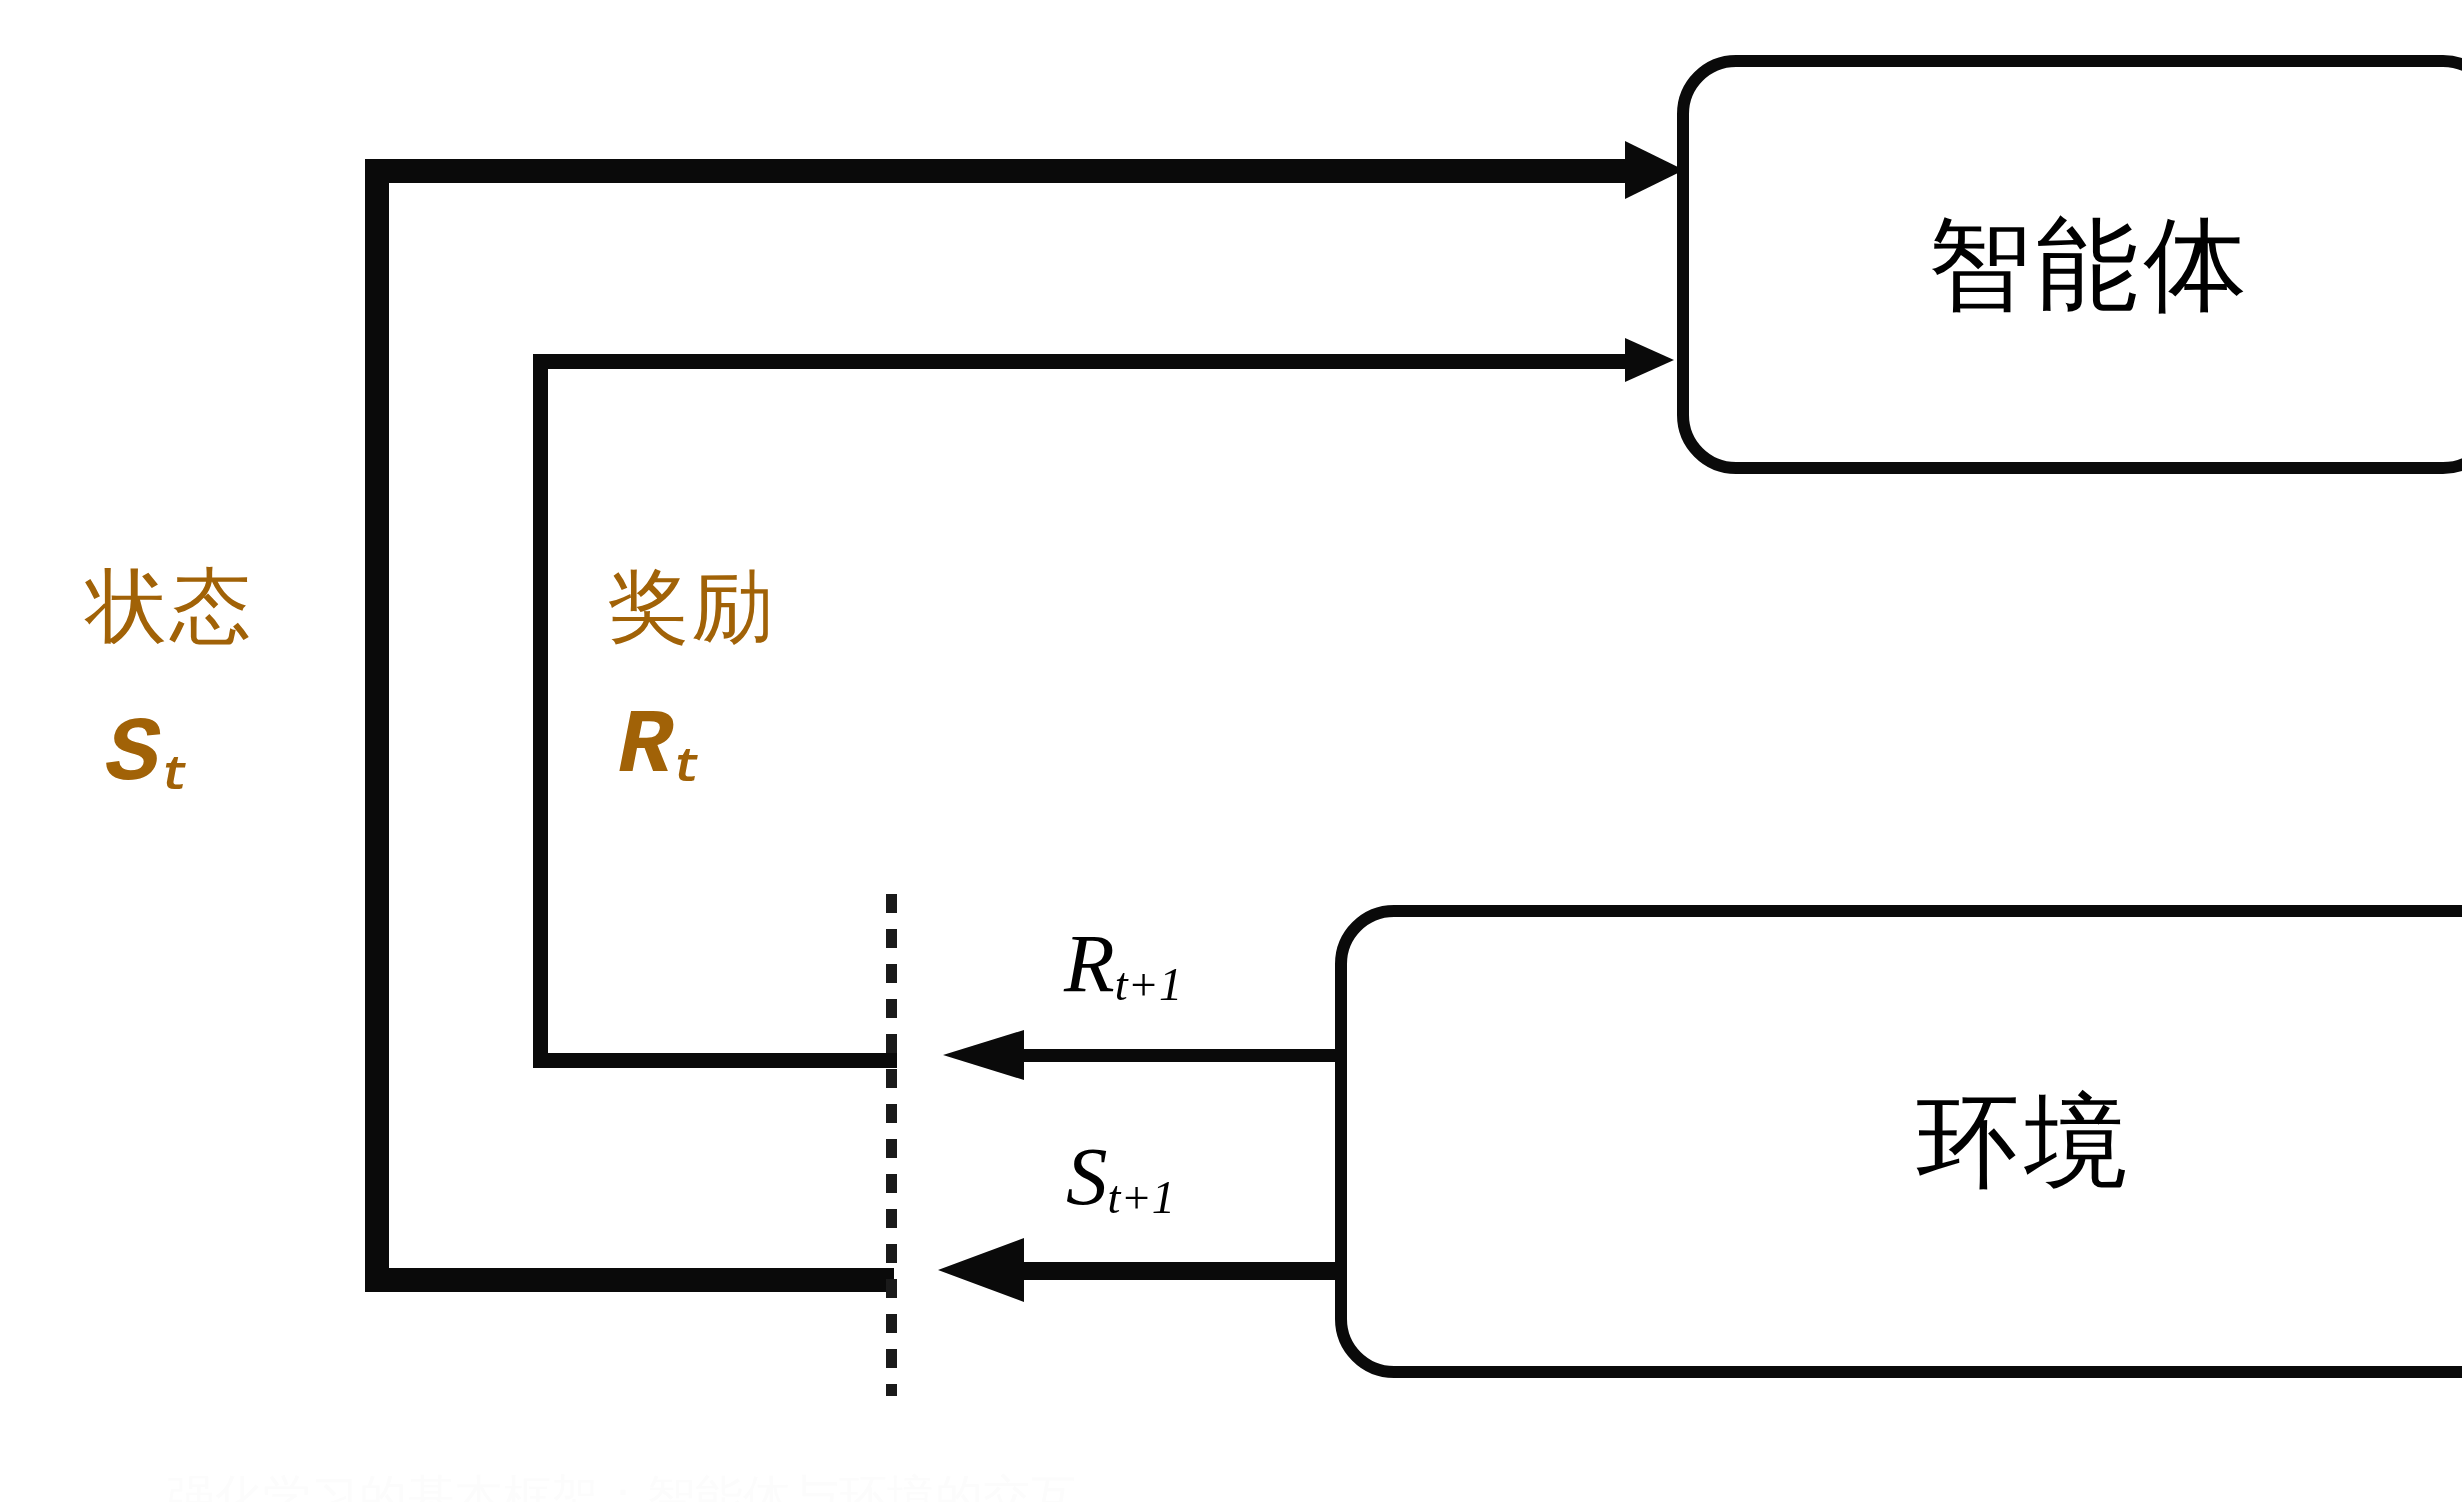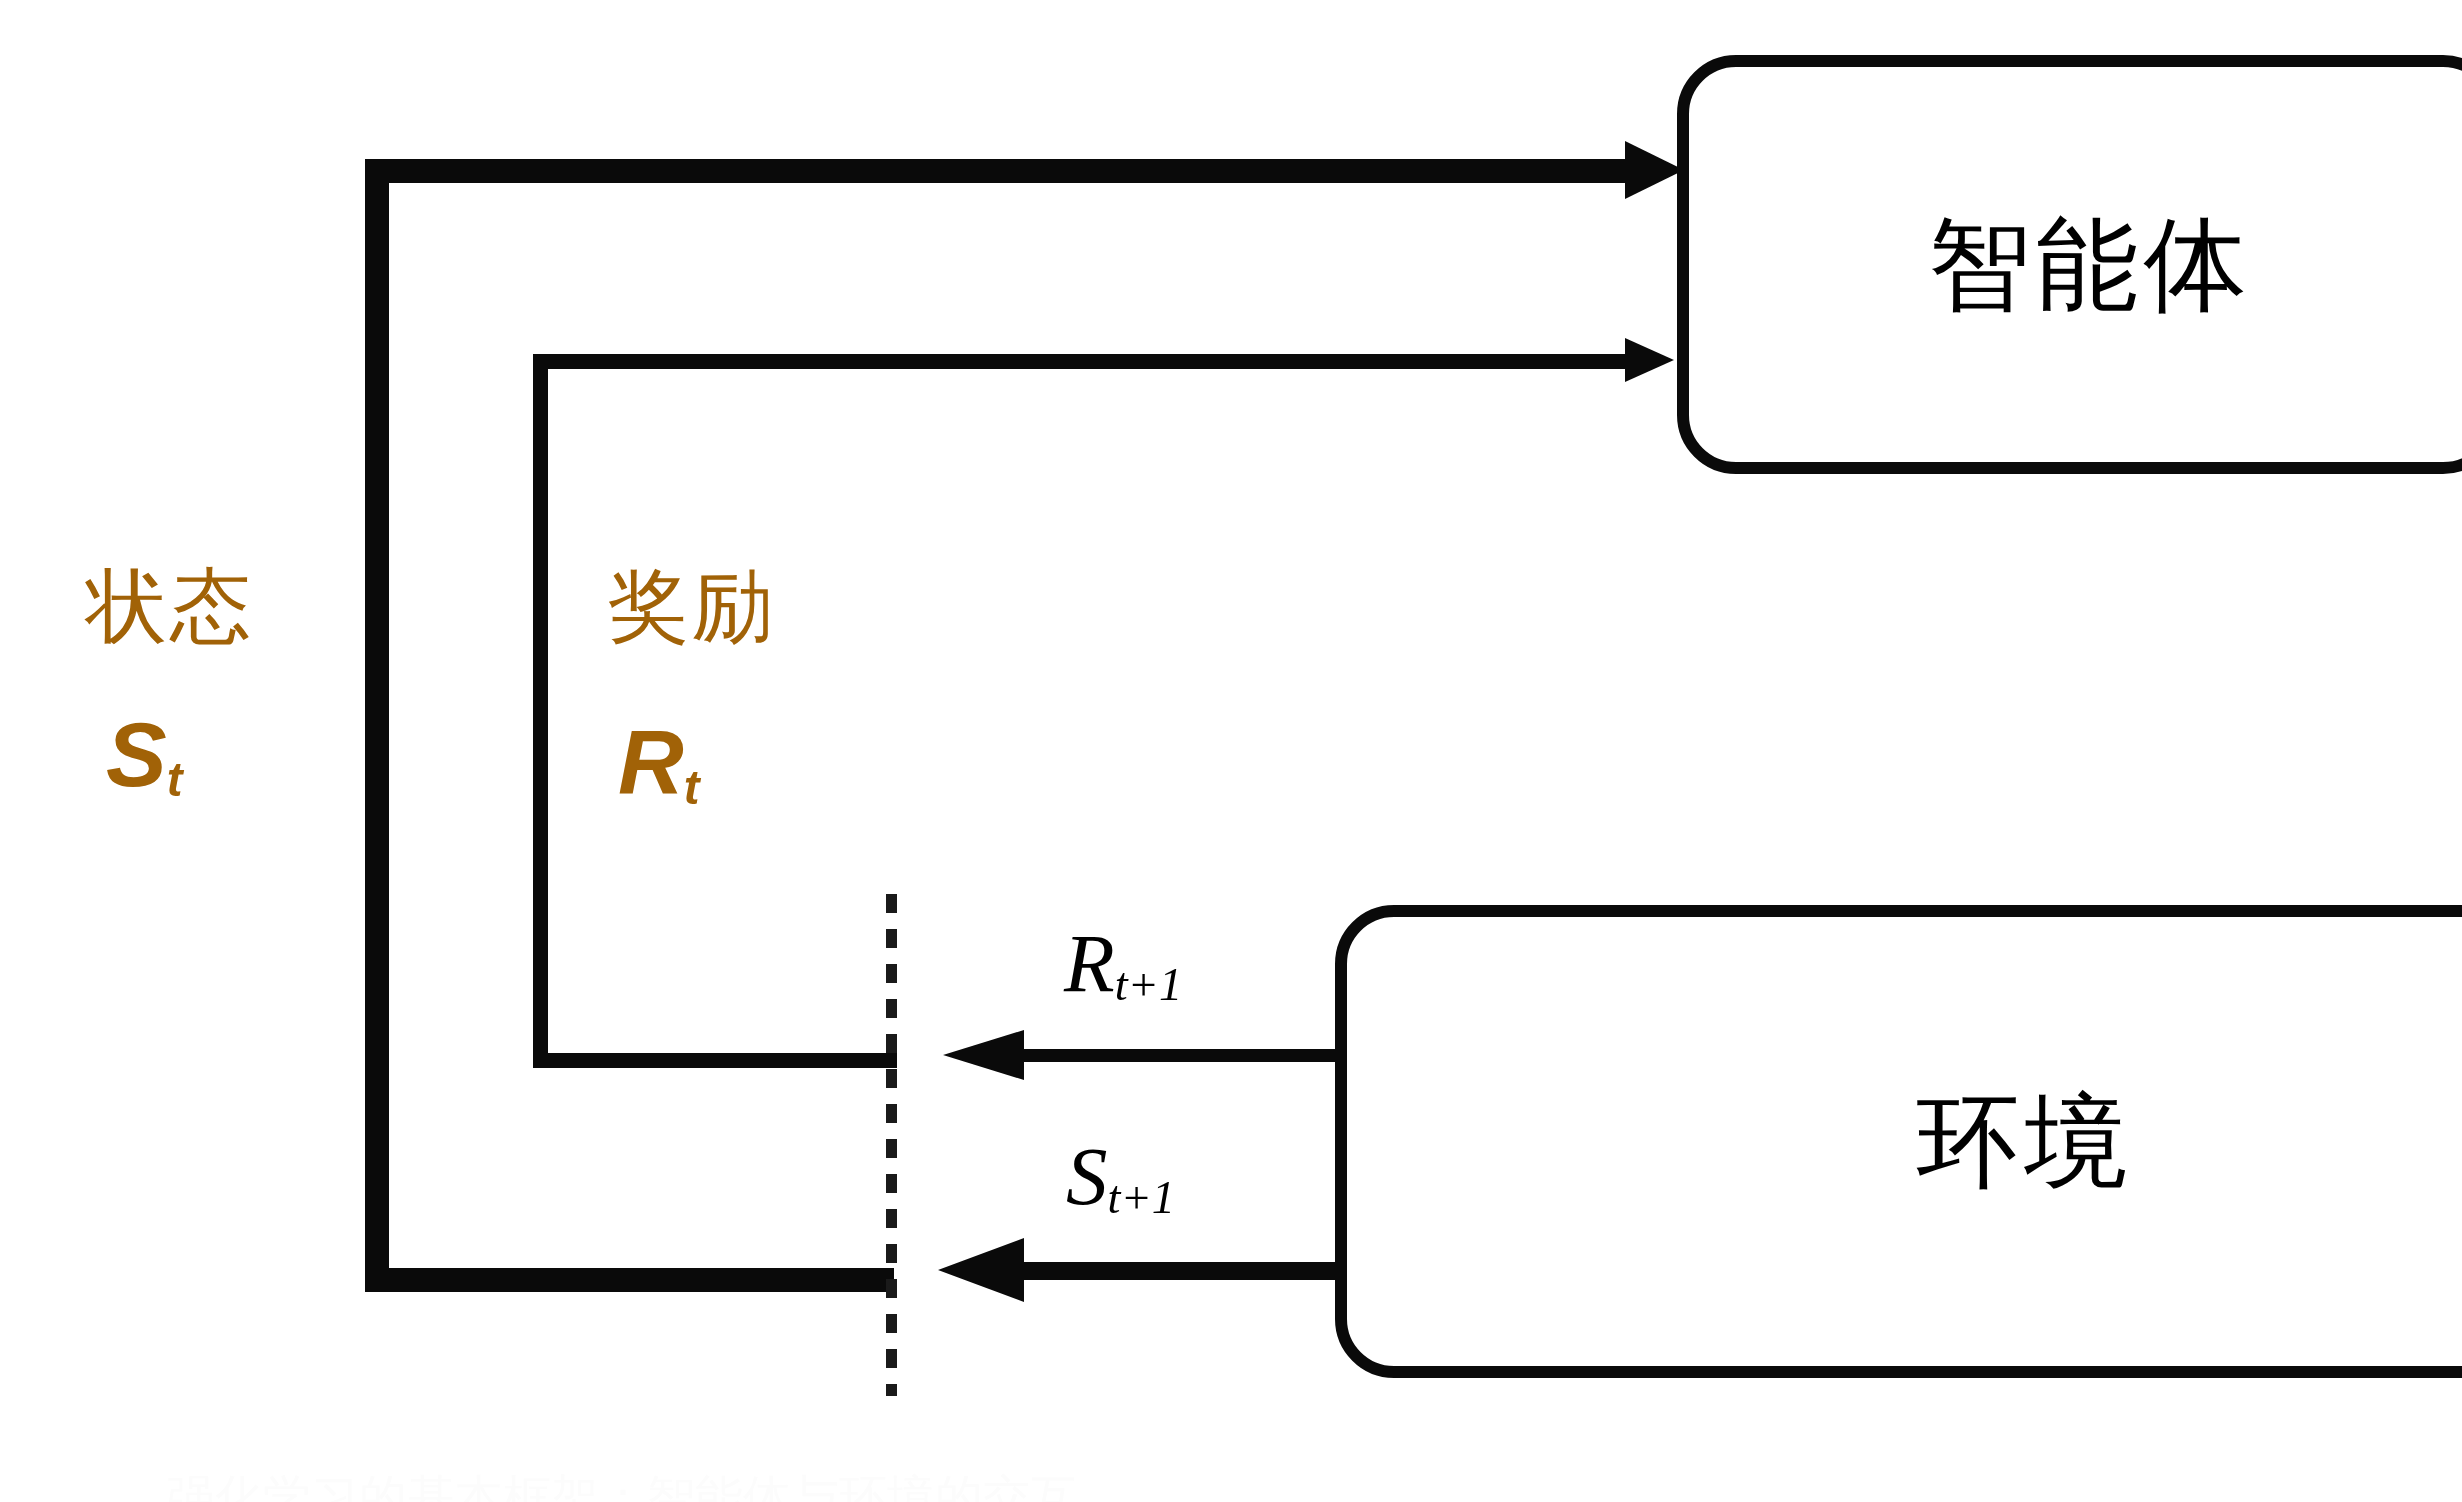--- a/index.html
+++ b/index.html
@@ -85,21 +85,21 @@
     color:#a16207;
     white-space:nowrap;
   }
   .cjk{
     font-family:"DejaVu Sans","Liberation Sans",sans-serif;
     font-size:81px;
     line-height:1;
     letter-spacing:3px;
   }
   .mathsym{
-    font-family:Liberation Sans, sans-serif;
+    font-family:Liberation Mono, monospace;
     font-style:italic;
     font-weight:bold;
     font-size:91px;
     line-height:1;
   }
   .mathsym sub{
     font-size:0.52em;
     font-style:italic;
     font-weight:bold;
     vertical-align:-0.22em;
@@ -168,21 +168,21 @@
   <div class="node-box" id="env-box">
     <span class="node-label">环境</span>
   </div>
 
   <div class="side-label cjk" style="left:86px; top:566px;">状态</div>
   <div class="side-label mathsym" style="left:106px; top:709px;">
     <span>S</span><sub>t</sub>
   </div>
 
   <div class="side-label cjk" style="left:608px; top:566px;text-align:center;">奖励</div>
-  <div class="side-label mathsym" style="left:618px; top:717px;">
+  <div class="side-label mathsym" style="left:618px; top:701px;">
     <span>R</span><sub>t</sub>
   </div>
 
   <div class="edge-math" style="left:1064px; top:922px;">
     <span>R</span><sub>t+1</sub>
   </div>
 
   <div class="edge-math" style="left:1066px; top:1135px;">
     <span>S</span><sub>t+1</sub>
   </div>

